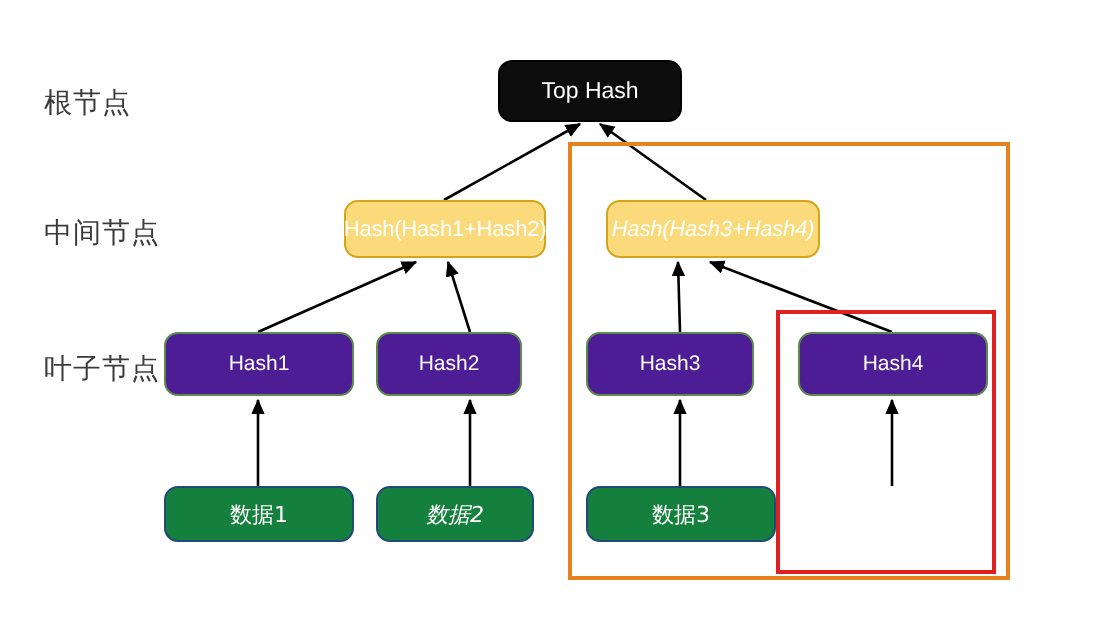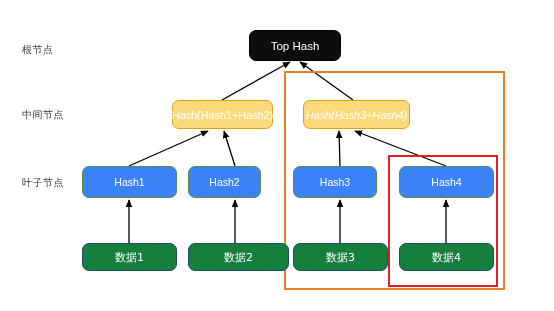--- a/index.html
+++ b/index.html
@@ -12,21 +12,21 @@
   }
   #canvas {
     position: relative;
     width: 554px;
     height: 311px;
     background: #ffffff;
     overflow: hidden;
   }
   .row-label {
     position: absolute;
-    font-size: 10px;
+    font-size: 14px;
     color: #3b3b3b;
     letter-spacing: 0.5px;
     white-space: nowrap;
     font-family: "DejaVu Sans", "Liberation Sans", sans-serif;
   }
   .node {
     position: absolute;
     box-sizing: border-box;
     display: flex;
     align-items: center;
@@ -42,21 +42,21 @@
     font-size: 11.5px;
   }
   .node-mid {
     background: #fada7a;
     border: 1.2px solid #d6a419;
     border-radius: 7px;
     font-size: 11px;
     letter-spacing: -0.1px;
   }
   .node-leaf {
-    background: #3b82f6;
+    background: #4c1d95;
     border: 1.2px solid #5d8a4a;
     border-radius: 7px;
     font-size: 10.5px;
   }
   .node-data {
     background: #15803d;
     border: 1.2px solid #1f4a7a;
     border-radius: 7px;
     font-size: 11px;
     font-family: "DejaVu Sans", "Liberation Sans", sans-serif;
@@ -113,17 +113,16 @@
 
   <div class="node node-mid" id="n-middle-0" style="left: 172px; top: 100px; width: 101px; height: 29px;">Hash(Hash1+Hash2)</div>
   <div class="node node-mid" id="n-middle-1" style="left: 303px; top: 100px; width: 107px; height: 29px; font-style: italic;">Hash(Hash3+Hash4)</div>
 
   <div class="node node-leaf" id="n-leaf-0" style="left: 82px; top: 166px; width: 95px; height: 32px;">Hash1</div>
   <div class="node node-leaf" id="n-leaf-1" style="left: 188px; top: 166px; width: 73px; height: 32px;">Hash2</div>
   <div class="node node-leaf" id="n-leaf-2" style="left: 293px; top: 166px; width: 84px; height: 32px;">Hash3</div>
   <div class="node node-leaf" id="n-leaf-3" style="left: 399px; top: 166px; width: 95px; height: 32px;">Hash4</div>
 
   <div class="node node-data" id="n-data-0" style="left: 82px; top: 243px; width: 95px; height: 28px;">数据1</div>
-  <div class="node node-data" id="n-data-1" style="left: 188px; top: 243px; width: 101px; height: 28px;">数据2</div>
+  <div class="node node-data" id="n-data-1" style="left: 188px; top: 243px; width: 79px; height: 28px; font-style: italic;">数据2</div>
   <div class="node node-data" id="n-data-2" style="left: 293px; top: 243px; width: 95px; height: 28px;">数据3</div>
-  <div class="node node-data" id="n-data-3" style="left: 399px; top: 243px; width: 95px; height: 28px;">数据4</div>
 
 </div>
 
 </body></html>

